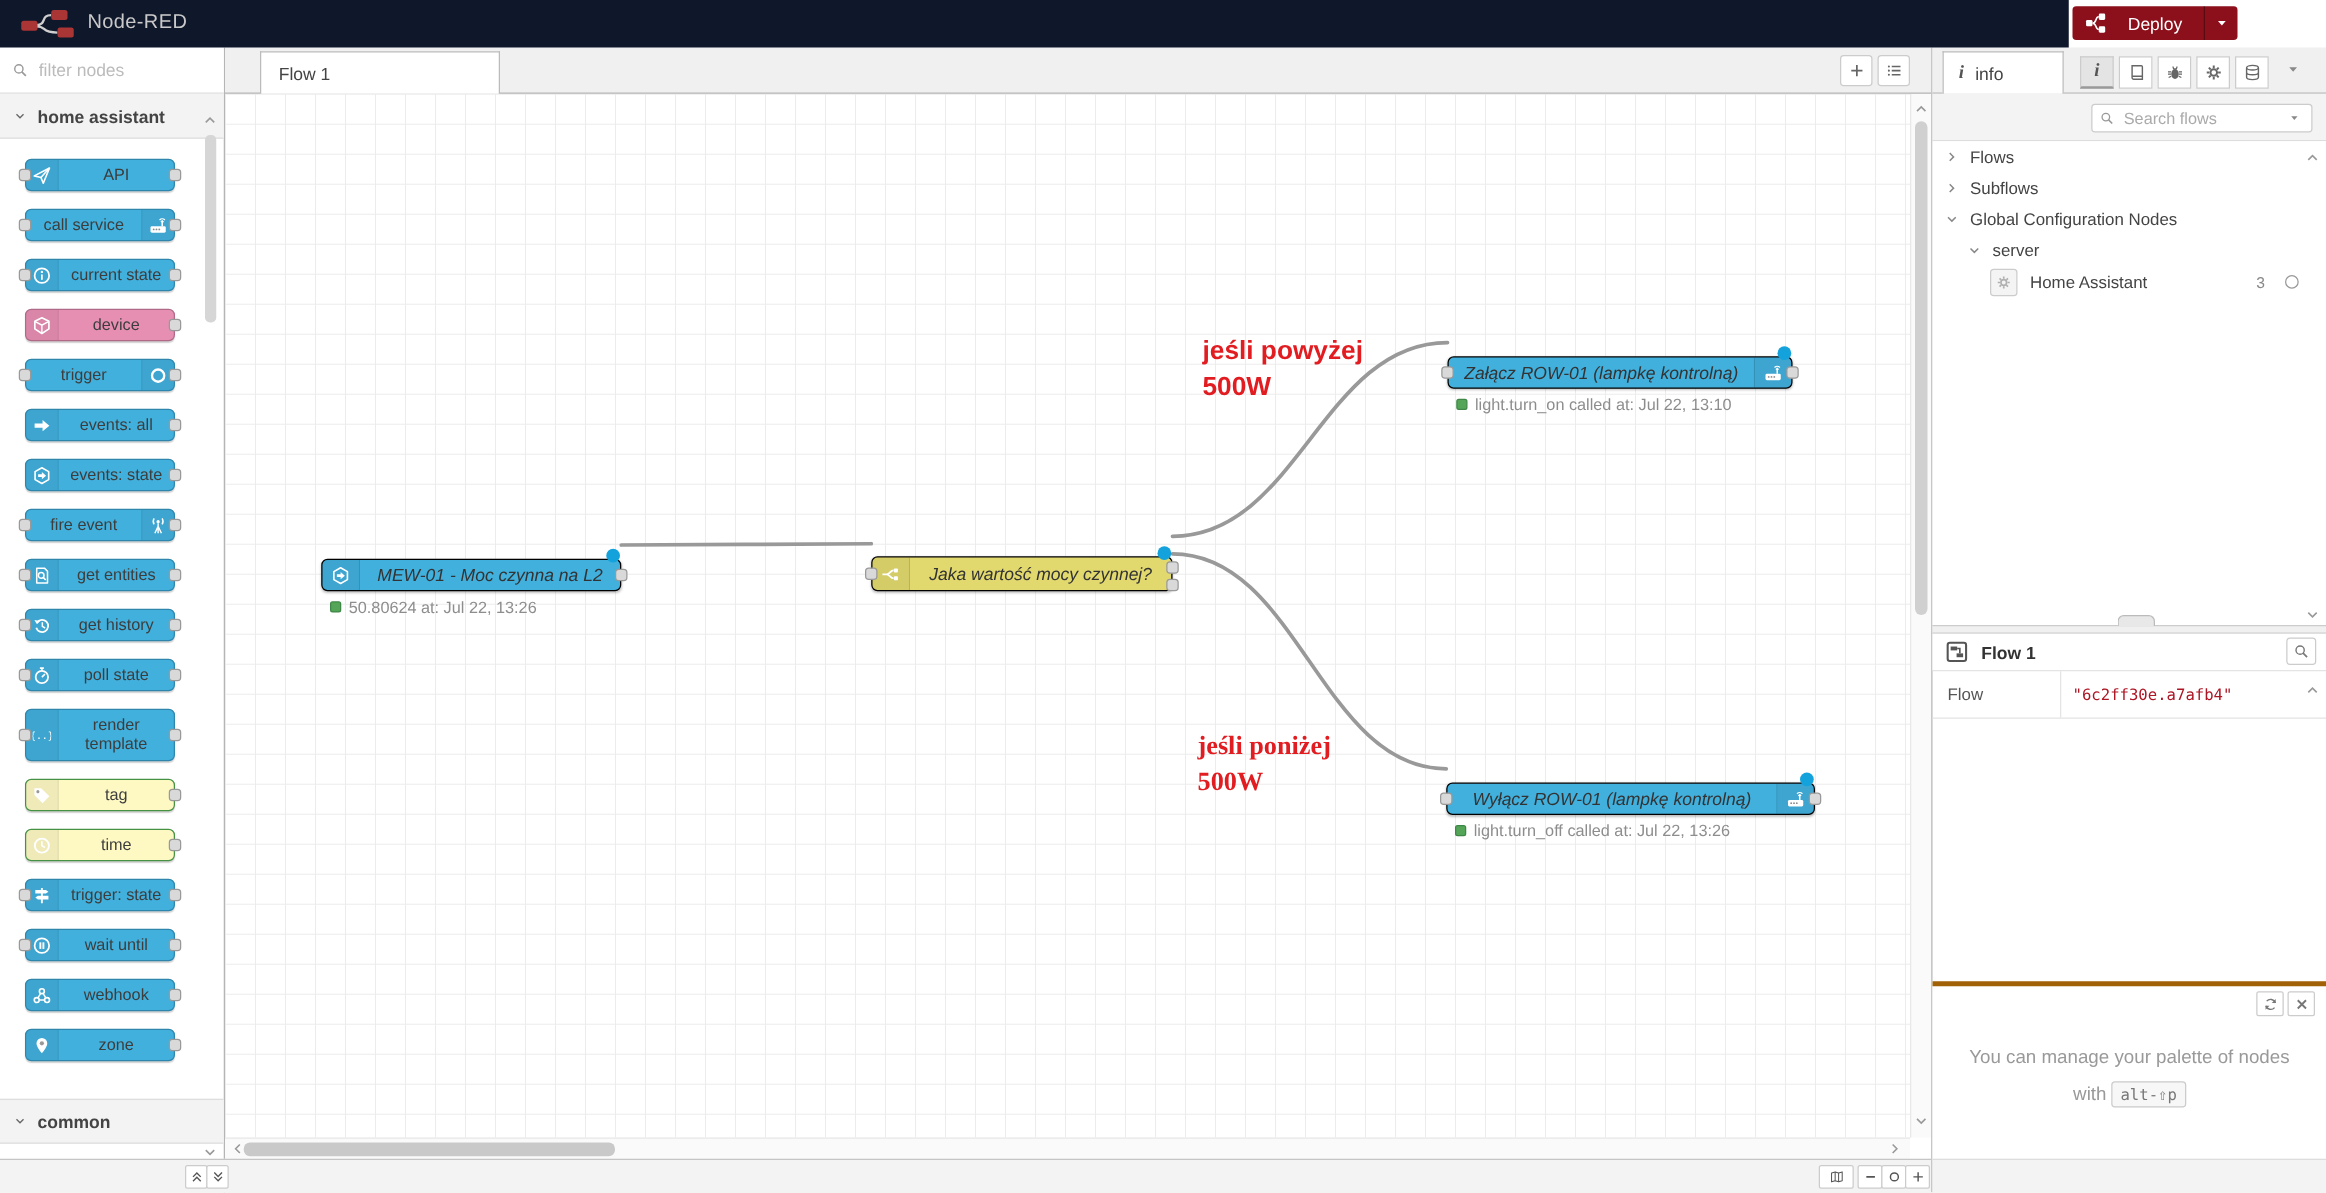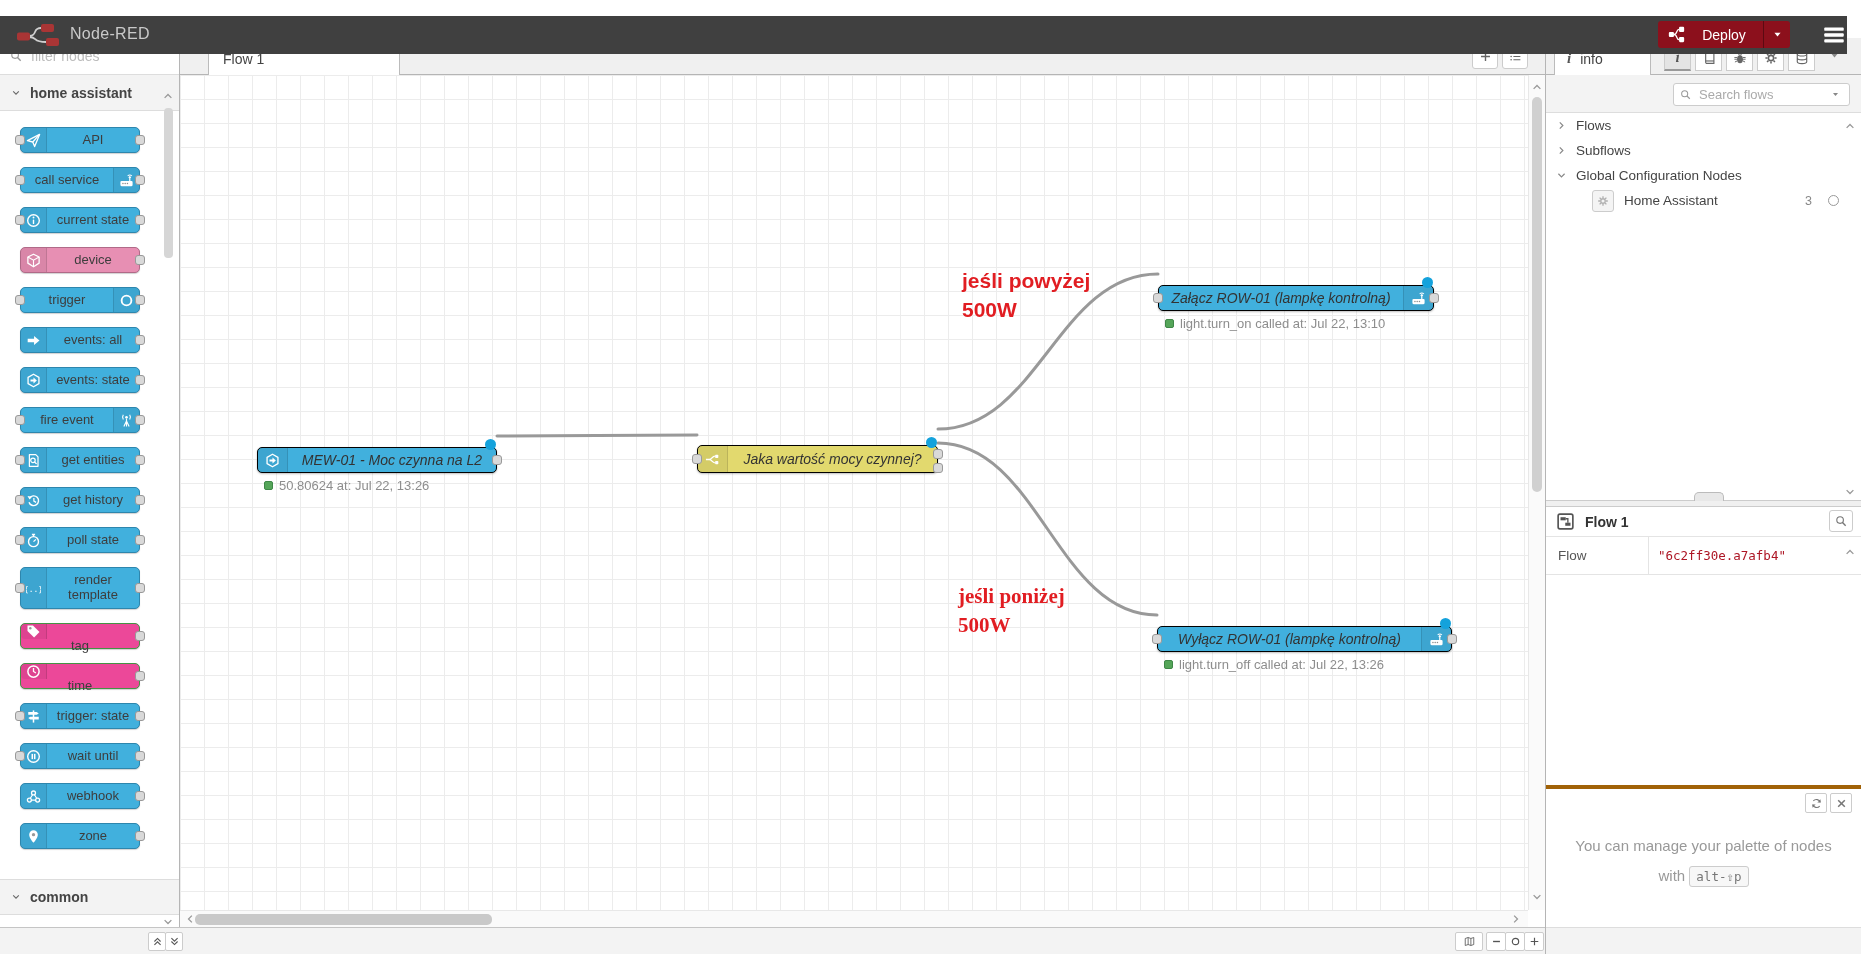--- a/index.html
+++ b/index.html
@@ -2,21 +2,21 @@
 <html><head>
 <meta charset="utf-8">
 <style>
   html,body{margin:0;padding:0;background:#e9e9e9;}
   .stage{position:relative;width:1861px;height:954px;background:#fff;overflow:hidden;
          font-family:"Liberation Sans",sans-serif;-webkit-font-smoothing:antialiased;}
   .stage *{box-sizing:border-box;}
   svg{display:block;}
 
   
-  .hdr{position:absolute;left:0;top:16px;width:1847px;height:38px;background:#404040;z-index:30;}
+  .hdr{position:absolute;left:0;top:0;width:1655px;height:38px;background:#0f172a;z-index:30;}
   .logo{position:absolute;left:16px;top:6px;width:48px;height:26px;}
   .apptitle{position:absolute;left:70px;top:9px;font-size:16px;color:#c9c9c9;letter-spacing:.3px;}
   .deploy{position:absolute;left:1658px;top:5px;width:132px;height:27px;background:#8C101C;
           border-radius:3px;display:flex;align-items:center;color:#fff;cursor:pointer;}
   .deploy .dicon{width:17px;height:17px;margin-left:10px;}
   .deploy .dicon svg{width:100%;height:100%;}
   .dlabel{flex:1;text-align:center;font-size:14px;}
   .ddiv{width:1px;height:27px;background:rgba(0,0,0,.35);}
   .dcaret{width:26px;display:flex;align-items:center;justify-content:center;}
   .dcaret svg{width:11px;height:11px;}
@@ -35,21 +35,21 @@
         display:flex;align-items:center;gap:9px;padding-left:11px;font-weight:bold;font-size:14px;color:#444;cursor:pointer;}
   .pcat:first-child{border-top:none;}
   .pcat .chev{width:10px;height:10px;color:#666;}
   .pcat .chev svg{width:100%;height:100%;}
   .pcat-body{padding:16px 0;}
   .pnode{position:relative;width:120px;height:26px;margin:0 0 14px 20px;border:1px solid;border-radius:5px;
          display:flex;cursor:move;box-shadow:0 1px 1px rgba(0,0,0,.18);}
   .pnode.tall{height:42px;}
   .c-blue{background:#41b0dd;border-color:#2e86ad;}
   .c-pink{background:#e78fb3;border-color:#b06a88;}
-  .c-green{background:#ec4899;border-color:#459245;flex-direction:column;}
+  .c-green{background:#fef9c3;border-color:#459245;}
   .c-yellow{background:#e2d96e;border-color:#aaa34e;}
   .nicon{width:26px;background:rgba(0,0,0,.06);display:flex;align-items:center;justify-content:center;color:#fff;flex:none;}
   .nicon.left{border-right:1px solid rgba(0,0,0,.12);border-radius:4px 0 0 4px;}
   .nicon.right{border-left:1px solid rgba(0,0,0,.12);border-radius:0 4px 4px 0;}
   .nicon svg{width:15px;height:15px;}
   .plabel{flex:1;display:flex;align-items:center;justify-content:center;text-align:center;
           font-size:13px;color:#3d3d3d;line-height:1.15;padding:0 3px;}
   .port{position:absolute;width:10px;height:10px;background:#d9d9d9;border:1px solid #999;border-radius:3px;
         top:50%;margin-top:-5px;z-index:2;cursor:crosshair;}
   .port.pin{left:-6px;}
@@ -721,20 +721,28 @@
           <span>Subflows</span>
         </div>
         <div class="trow" style="padding-left: 10px;">
           <span class="chev">
             <svg viewBox="0 0 16 16">
               <path d="M3.5 5.5 L8 10 L12.5 5.5" fill="none" stroke="currentColor" stroke-width="1.7"></path>
             </svg>
           </span>
           <span>Global Configuration Nodes</span>
         </div>
+        <div class="trow" style="padding-left: 28px;">
+          <span class="chev">
+            <svg viewBox="0 0 16 16">
+              <path d="M3.5 5.5 L8 10 L12.5 5.5" fill="none" stroke="currentColor" stroke-width="1.7"></path>
+            </svg>
+          </span>
+          <span>server</span>
+        </div>
         <div class="trow" style="padding-left: 46px;">
           <span class="cfgbox">
             <svg viewBox="0 0 16 16">
               <g stroke="currentColor" stroke-width="1.8" fill="none">
                 <path d="M8 1.6 V4 M8 12 V14.4 M1.6 8 H4 M12 8 H14.4 M3.5 3.5 L5.2 5.2 M10.8 10.8 L12.5 12.5 M12.5 3.5 L10.8 5.2 M5.2 10.8 L3.5 12.5"></path>
                 <circle cx="8" cy="8" r="3"></circle>
               </g>
             </svg>
           </span>
           <span>Home Assistant</span>

